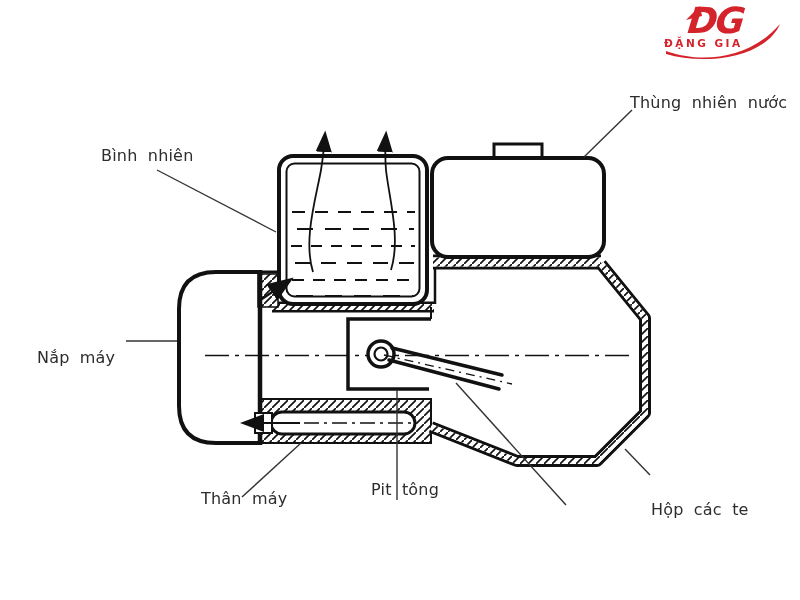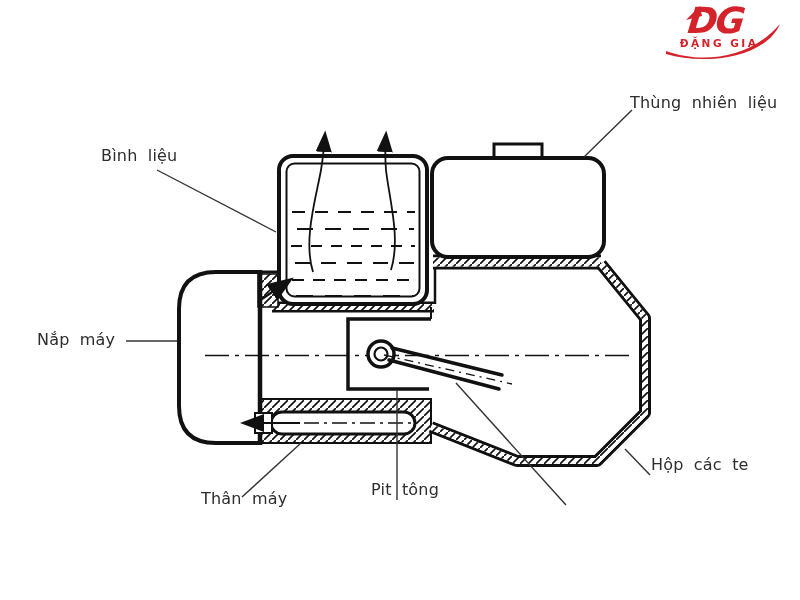--- a/index.html
+++ b/index.html
@@ -14,21 +14,21 @@
   }
   
   .logo{position:absolute;right:12px;top:4px;width:124px;height:60px;}
   .logo-svg{position:absolute;left:0;top:0;}
   .logo-dg{
     position:absolute;left:24px;top:-4px;width:100%;
     font-size:36px;font-weight:800;font-style:italic;color:#d5232b;
     letter-spacing:-2px;transform:skewX(-6deg);
   }
   .logo-name{
-    position:absolute;left:0;top:33px;width:110px;text-align:center;
+    position:absolute;left:0;top:33px;width:110px;text-align:left;
     font-size:10.5px;font-weight:700;color:#d5232b;letter-spacing:2.5px;
   }
 </style>
 </head>
 <body>
 
 <div id="stage">
 
   <svg id="drawing" width="800" height="600" viewBox="0 0 800 600">
     <defs>
@@ -120,26 +120,26 @@
       <line x1="632" y1="110" x2="584" y2="157"></line>
       <line x1="157" y1="170" x2="276" y2="232"></line>
       <line x1="126" y1="341" x2="177" y2="341"></line>
       <line x1="242" y1="497" x2="301" y2="443"></line>
       <line x1="397" y1="390" x2="397" y2="500"></line>
       <line x1="456" y1="383" x2="566" y2="505"></line>
       <line x1="625" y1="449" x2="650" y2="475"></line>
     </g>
   </svg>
 
-  <div class="label" style="left:630px;top:93px">Thùng nhiên liệu</div>
-  <div class="label" style="left:101px;top:146px">Bình liệu</div>
-  <div class="label" style="left:37px;top:330px">Nắp máy</div>
+  <div class="label" style="left:630px;top:93px">Thùng nhiên nước</div>
+  <div class="label" style="left:101px;top:146px">Bình nhiên</div>
+  <div class="label" style="left:37px;top:348px">Nắp máy</div>
   <div class="label" style="left:201px;top:489px">Thân máy</div>
   <div class="label" style="left:371px;top:480px">Pit tông</div>
-  <div class="label" style="left:651px;top:455px">Hộp các te</div>
+  <div class="label" style="left:651px;top:500px">Hộp các te</div>
 
   <div class="logo">
     <svg class="logo-svg" width="124" height="60" viewBox="0 0 124 60">
       <path fill="#d5232b" d="M2,47 C38,60 86,55 116,20 C102,53 42,62 2,50 Z"></path>
       <path fill="#d5232b" d="M22,16 L36,2 L38,12 Z"></path>
     </svg>
     <div class="logo-dg">DG</div>
     <div class="logo-name">ĐẶNG GIA</div>
   </div>
 

